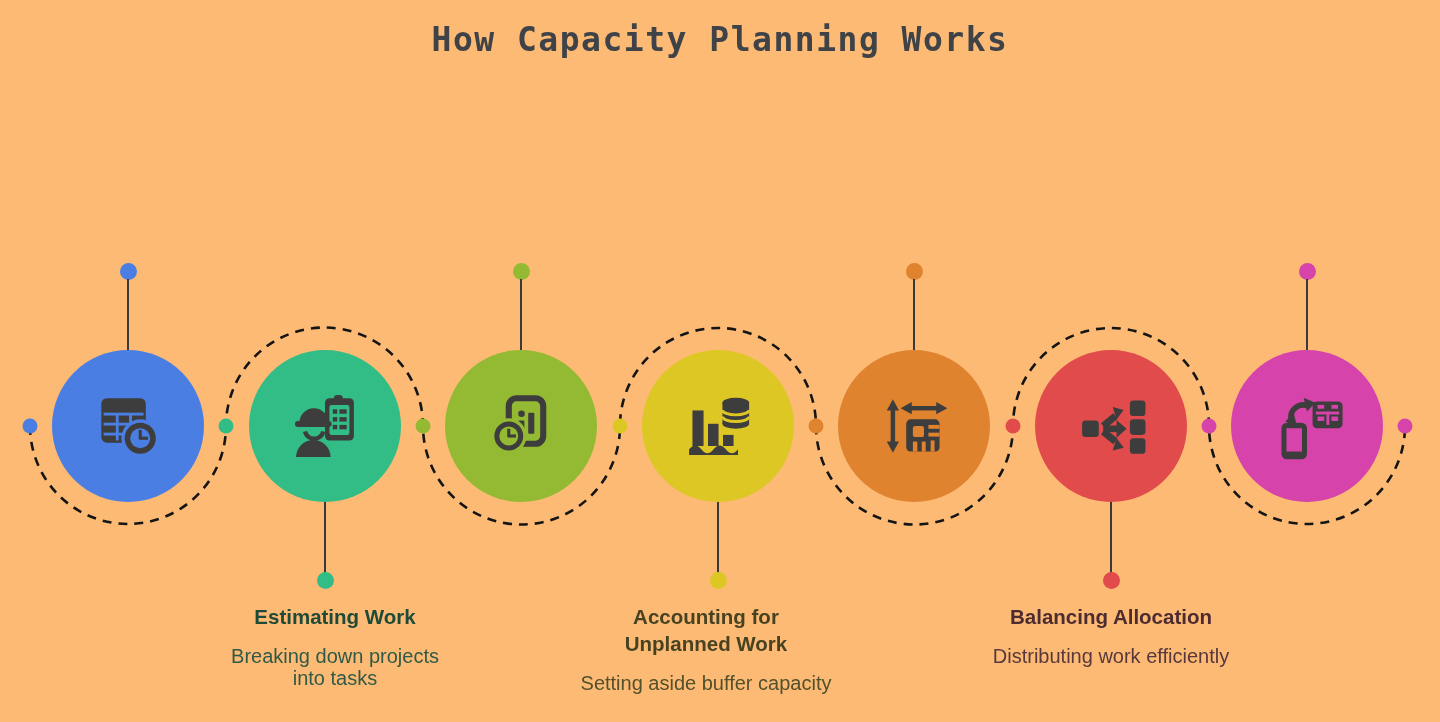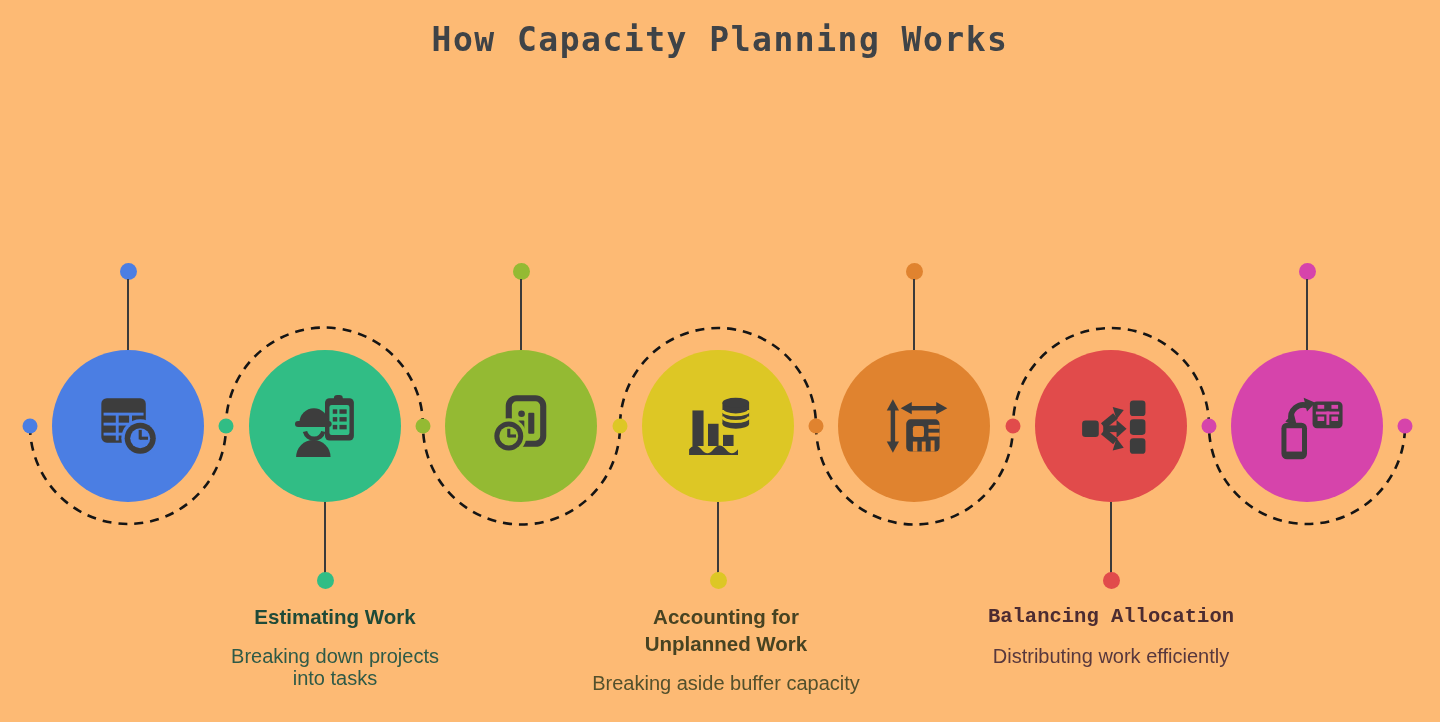--- a/index.html
+++ b/index.html
@@ -120,23 +120,23 @@
         <circle class="bg" cx="25" cy="45" r="16"></circle>
         <circle class="ink" cx="25" cy="45" r="13"></circle>
         <circle class="bg" cx="25" cy="45" r="8.5"></circle>
         <rect class="ink" x="23.6" y="38.5" width="2.8" height="7.5"></rect>
         <rect class="ink" x="24.5" y="43.6" width="7" height="2.8"></rect>
       </svg>
     </div>
   </div>
 
   <div class="node" style="--c: #ddc725; --t: #474322; --d: #53502c;">
-    <div class="text-block" style="left:576px; top:603px;">
+    <div class="text-block" style="left:556px; top:603px;">
       <h3 style="max-width:220px;">Accounting for Unplanned Work</h3>
-      <p style="max-width:300px;">Breaking aside buffer capacity</p>
+      <p style="max-width:300px;">Setting aside buffer capacity</p>
     </div>
     <div class="stem-line" style="left: 717px; top: 502px; height: 71px; background: rgb(58, 58, 58);"></div>
     <div class="stem-dot" style="left:709.5px; top:571.5px;"></div>
     <div class="circle" style="left:642px; top:350px;">
       <svg class="icon-svg" viewBox="0 0 72 72">
         <rect class="ink" x="13" y="22" width="10" height="32"></rect>
         <rect class="ink" x="27" y="34" width="9.5" height="20"></rect>
         <rect class="ink" x="40.5" y="44" width="9.5" height="10"></rect>
         <path class="ink" d="M 10 57 q 5.5 -7 11 0 t 11 0 t 11 0 t 11 0 l 0 5 l -44 0 z"></path>
         <rect class="ink" x="40" y="15" width="24" height="19"></rect>
@@ -166,21 +166,21 @@
         <rect class="bg" x="49" y="42" width="10" height="3.5"></rect>
         <rect class="bg" x="35" y="50" width="4" height="9"></rect>
         <rect class="bg" x="43" y="50" width="3.5" height="9"></rect>
         <rect class="bg" x="51" y="49" width="3.5" height="10"></rect>
       </svg>
     </div>
   </div>
 
   <div class="node" style="--c: #e14b4b; --t: #4c2c31; --d: #58383d;">
     <div class="text-block" style="left:961px; top:603px;">
-      <h3 style="max-width:300px;font-family:Liberation Mono, monospace;">Balancing Allocation</h3>
+      <h3 style="max-width:300px;">Balancing Allocation</h3>
       <p style="max-width:300px;">Distributing work efficiently</p>
     </div>
     <div class="stem-line" style="left: 1110px; top: 502px; height: 71px; background: rgb(58, 58, 58);"></div>
     <div class="stem-dot" style="left:1102.5px; top:571.5px;"></div>
     <div class="circle" style="left:1035px; top:350px;">
       <svg class="icon-svg" viewBox="0 0 72 72">
         <rect class="ink" x="10" y="31" width="15" height="15" rx="3"></rect>
         <rect class="ink" x="53" y="13" width="14" height="14" rx="3"></rect>
         <rect class="ink" x="53" y="30" width="14" height="14" rx="3"></rect>
         <rect class="ink" x="53" y="47" width="14" height="14" rx="3"></rect>

